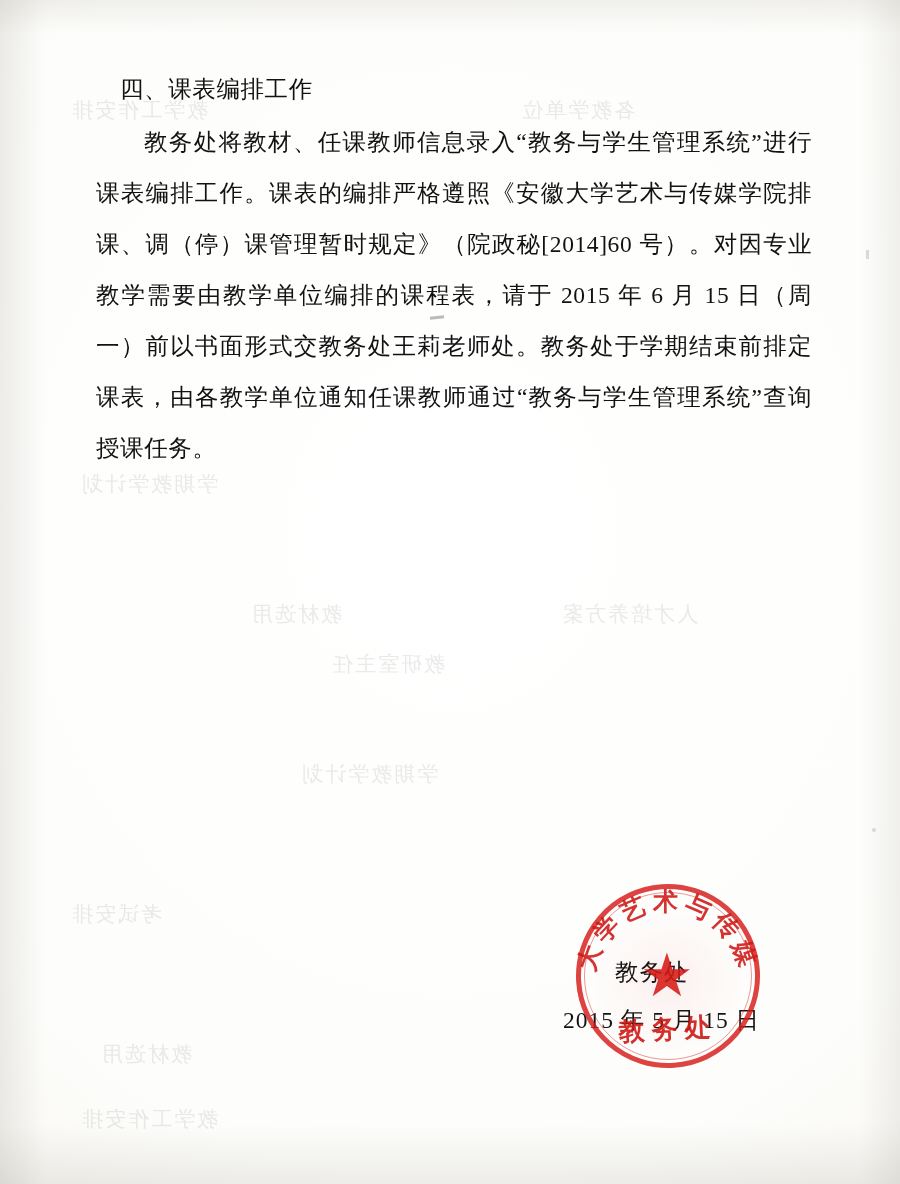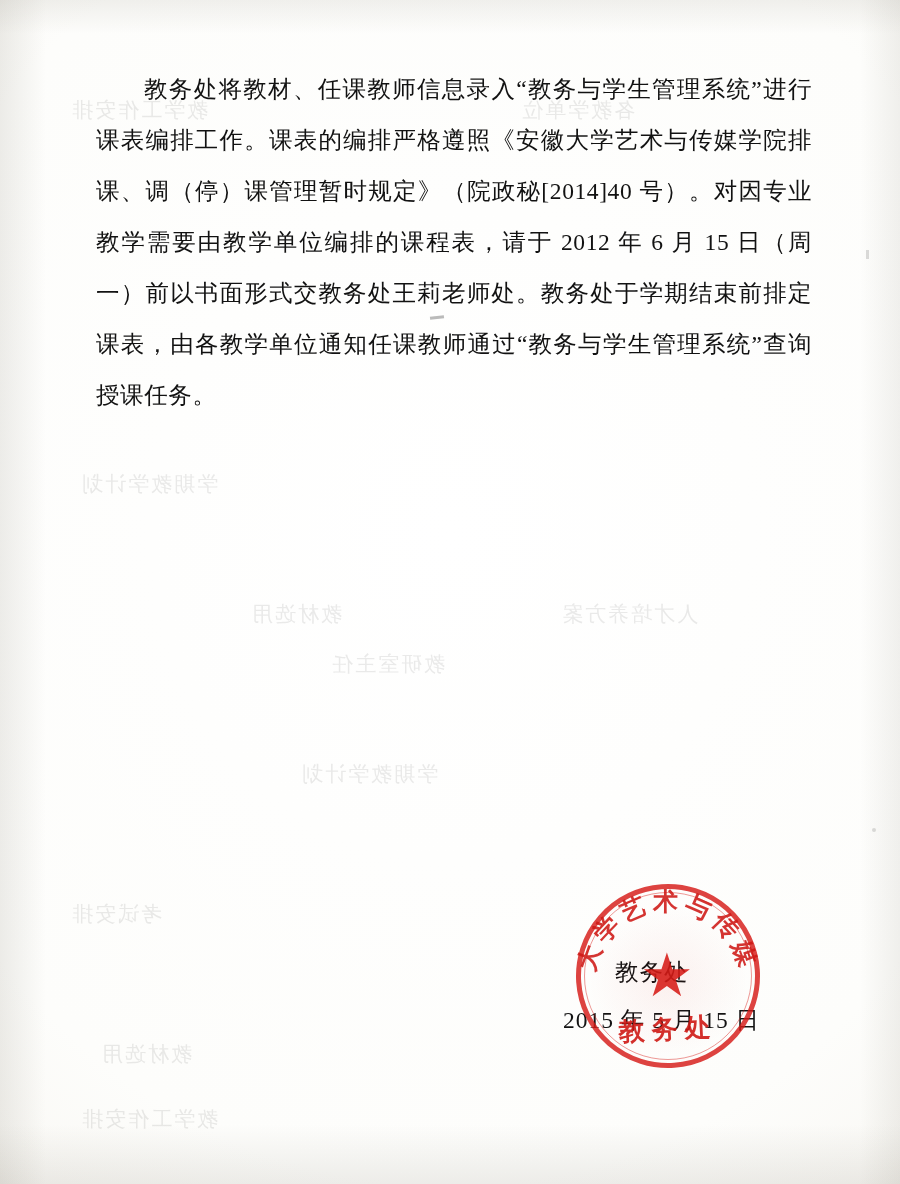--- a/index.html
+++ b/index.html
@@ -180,21 +180,22 @@
   <div class="bleed" style="left:80px; top:470px;">学期教学计划</div>
   <div class="bleed" style="left:250px; top:600px;">教材选用</div>
   <div class="bleed" style="left:560px; top:600px;">人才培养方案</div>
   <div class="bleed" style="left:330px; top:650px;">教研室主任</div>
   <div class="bleed" style="left:70px; top:900px;">考试安排</div>
   <div class="bleed" style="left:80px; top:1105px;">教学工作安排</div>
   <div class="bleed" style="left:300px; top:760px;">学期教学计划</div>
   <div class="bleed" style="left:100px; top:1040px;">教材选用</div>
 
   <div class="body-text">
-    <p class="para indent2">教务处将教材、任课教师信息录入“教务与学生管理系统”进行课表编排工作。课表的编排严格遵照《安徽大学艺术与传媒学院排课、调（停）课管理暂时规定》（院政秘[2014]40 号）。对因专业教学需要由教学单位编排的课程表，请于 2012 年 6 月 15 日（周一）前以书面形式交教务处王莉老师处。教务处于学期结束前排定课表，由各教学单位通知任课教师通过“教务与学生管理系统”查询授课任务。</p>
+    <p class="para heading">四、课表编排工作</p>
+    <p class="para indent2">教务处将教材、任课教师信息录入“教务与学生管理系统”进行课表编排工作。课表的编排严格遵照《安徽大学艺术与传媒学院排课、调（停）课管理暂时规定》（院政秘[2014]60 号）。对因专业教学需要由教学单位编排的课程表，请于 2015 年 6 月 15 日（周一）前以书面形式交教务处王莉老师处。教务处于学期结束前排定课表，由各教学单位通知任课教师通过“教务与学生管理系统”查询授课任务。</p>
   </div>
 
   <div class="sign-block">
     <div class="sign-line sign-dept">教务处</div>
     <div class="sign-line">2015 年 5 月 15 日</div>
   </div>
 
   <div class="seal">
     <div class="smear"></div>
     <div class="ring"></div>

